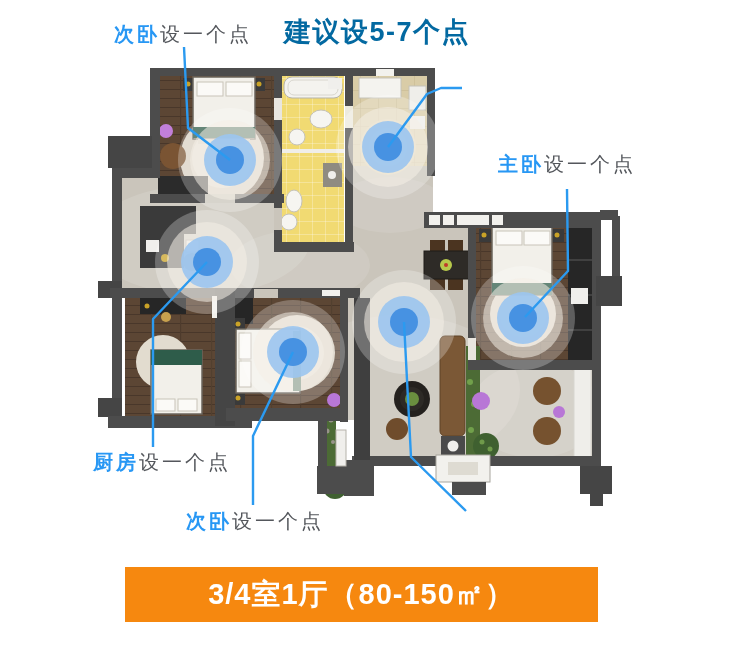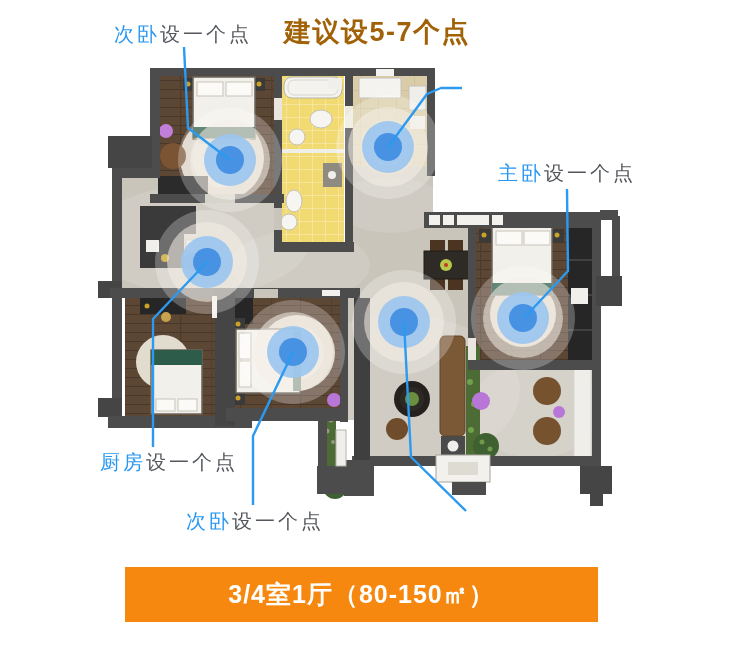--- a/index.html
+++ b/index.html
@@ -1,26 +1,26 @@
 <!DOCTYPE html>
 <html><head>
 <meta charset="utf-8">
 <style>
   html,body{margin:0;padding:0;background:#fff;}
   #stage{position:relative;width:750px;height:654px;background:#fff;overflow:hidden;
          font-family:"Liberation Sans","DejaVu Sans",sans-serif;}
   #plan{position:absolute;left:0;top:0;}
   .room-label{position:absolute;font-size:20px;font-weight:500;letter-spacing:3px;
               color:#54575c;white-space:nowrap;}
-  .room-label .rn{color:#2797f4;font-weight:400;}
+  .room-label .rn{color:#2797f4;font-weight:700;}
   #main-title{position:absolute;left:284px;top:14px;font-size:27px;font-weight:800;
               letter-spacing:1.5px;white-space:nowrap;}
   #banner{position:absolute;left:125px;top:567px;width:473px;height:55px;
           display:flex;align-items:center;justify-content:center;
-          font-size:25px;font-weight:bold;letter-spacing:1px;}
+          font-size:29px;font-weight:bold;letter-spacing:1px;}
 </style>
 </head>
 <body>
 
 <div id="stage">
 
 <svg id="plan" width="750" height="654" viewBox="0 0 750 654">
   <defs>
     <pattern id="wood" width="60" height="9" patternUnits="userSpaceOnUse">
       <rect width="60" height="9" fill="#5c4634"></rect>
@@ -271,21 +271,21 @@
         <polyline points="184,47 188,128 230,160" fill="none" stroke="#2b9af0" stroke-width="2.4" stroke-linejoin="round"></polyline>
         <polyline points="388,147 427,94 441,88 462,88" fill="none" stroke="#2b9af0" stroke-width="2.4" stroke-linejoin="round"></polyline>
         <polyline points="207,262 153,319 153,447" fill="none" stroke="#2b9af0" stroke-width="2.4" stroke-linejoin="round"></polyline>
         <polyline points="293,352 253,436 253,505" fill="none" stroke="#2b9af0" stroke-width="2.4" stroke-linejoin="round"></polyline>
         <polyline points="404,322 411,457 466,511" fill="none" stroke="#2b9af0" stroke-width="2.4" stroke-linejoin="round"></polyline>
         <polyline points="567,189 568,271 525,317" fill="none" stroke="#2b9af0" stroke-width="2.4" stroke-linejoin="round"></polyline>
       </g>
 </svg>
 
 <div class="room-label" style="left:114px;top:21px"><span class="rn">次卧</span><span>设一个点</span></div>
-<div class="room-label" style="left:498px;top:160px"><span class="rn">主卧</span><span>设一个点</span></div>
-<div class="room-label" style="left:100px;top:449px"><span class="rn">厨房</span><span>设一个点</span></div>
+<div class="room-label" style="left:498px;top:151px"><span class="rn">主卧</span><span>设一个点</span></div>
+<div class="room-label" style="left:93px;top:449px"><span class="rn">厨房</span><span>设一个点</span></div>
 <div class="room-label" style="left:186px;top:508px"><span class="rn">次卧</span><span>设一个点</span></div>
 
-<div id="main-title" style="color: #a16207;">建议设5-7个点</div>
+<div id="main-title" style="color: #0369a1;">建议设5-7个点</div>
 
 <div id="banner" style="background: rgb(246, 136, 15); color: rgb(255, 255, 255);">3/4室1厅（80-150㎡）</div>
 
 </div>
 
 </body></html>

